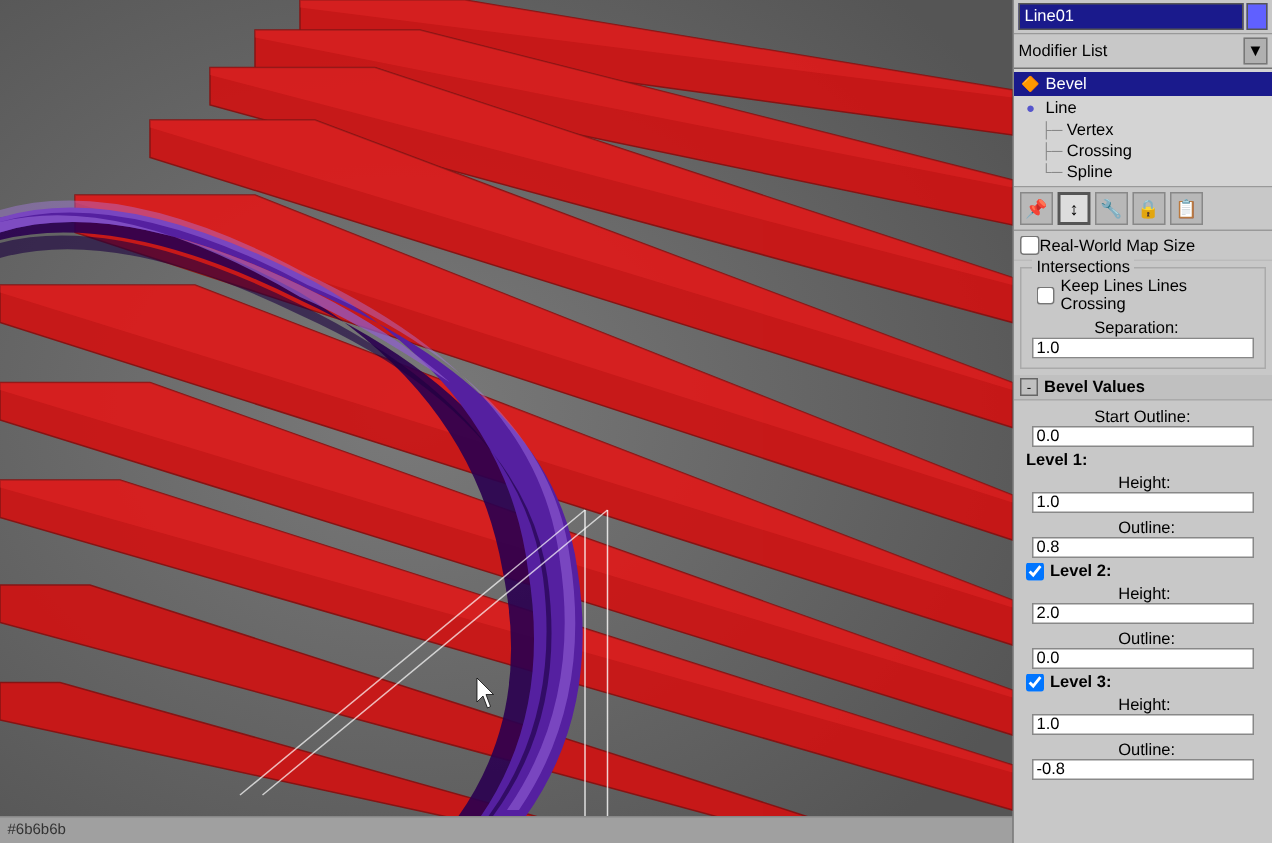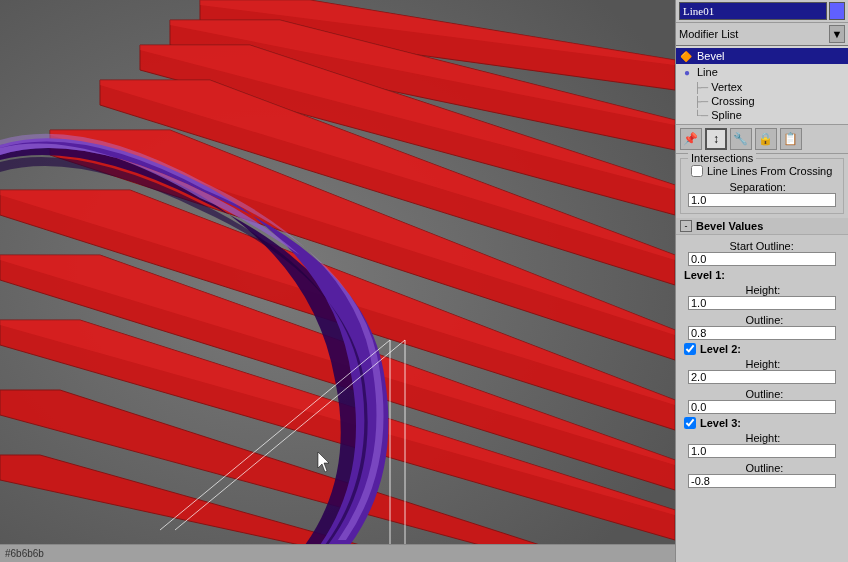--- a/index.html
+++ b/index.html
@@ -46,21 +46,20 @@
       border-bottom: 1px solid #999;
     }
     .name-input {
       flex: 1;
       height: 18px;
       background: #1a1a8c;
       color: white;
       border: 1px solid #555;
       font-size: 11px;
       padding: 1px 3px;
-      font-family: Liberation Serif, serif;
     }
     .name-color-swatch {
       width: 16px;
       height: 18px;
       background: #6060ff;
       border: 1px solid #555;
       margin-left: 2px;
     }
 
     
@@ -375,27 +374,31 @@
   </div>
 
   <div class="toolbar-row panel-section">
     <div class="tool-btn" title="Pin">📌</div>
     <div class="tool-btn active" title="Select">↕</div>
     <div class="tool-btn" title="Configure">🔧</div>
     <div class="tool-btn" title="Lock">🔒</div>
     <div class="tool-btn" title="Paste">📋</div>
   </div>
 
+  <div class="rwms-row panel-section">
+    <input type="checkbox" style="">
+    <span>Real-World Map Size</span>
+  </div>
 
   <div class="group-box">
     <span class="group-box-label">Intersections</span>
 
     <div class="checkbox-row">
       <input type="checkbox" class="checkbox" style="">
-      <span class="checkbox-label">Line Lines From Crossing</span>
+      <span class="checkbox-label">Keep Lines Lines Crossing</span>
     </div>
 
     <div class="field-row">
       <span class="field-label">Separation:</span>
       <input type="text" class="field-input" value="1.0" style="">
 
     </div>
   </div>
 
   <div class="section-header panel-section">

